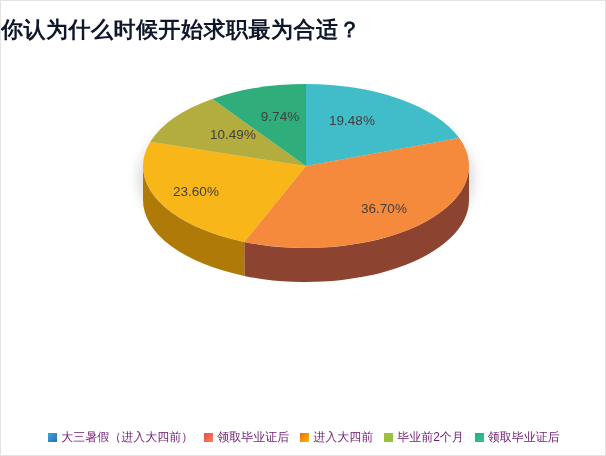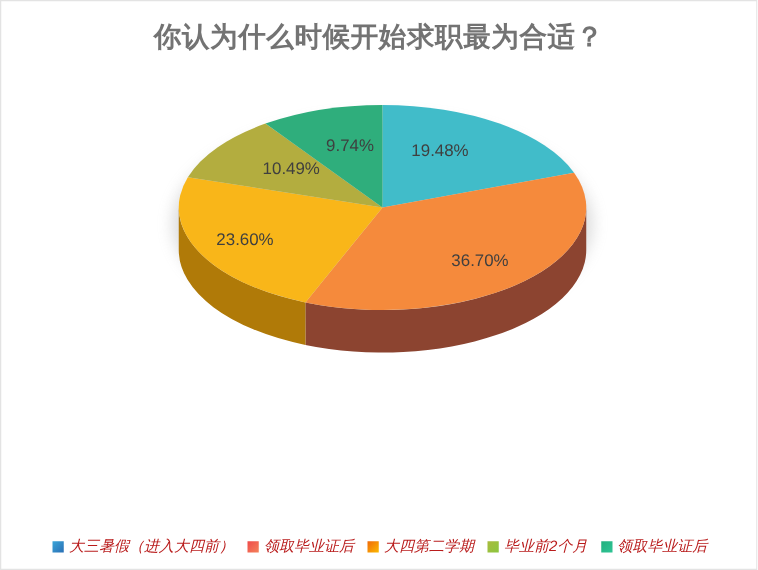--- a/index.html
+++ b/index.html
@@ -17,24 +17,24 @@
     box-sizing: border-box;
     background: #ffffff;
     border: 1px solid #e3e3e3;
     overflow: hidden;
   }
   #chart-title {
     position: absolute;
     top: 14px;
     left: 0;
     width: 100%;
-    text-align: center;
+    text-align: left;
     font-size: 22px;
     font-weight: bold;
-    color: #737373;
+    color: #0f172a;
     letter-spacing: 0.5px;
     white-space: nowrap;
   }
   #pie-area {
     position: absolute;
     top: 60px;
     left: 0;
     width: 606px;
     height: 290px;
   }
@@ -66,23 +66,22 @@
     white-space: nowrap;
   }
   .legend-swatch {
     width: 9px;
     height: 9px;
     flex: 0 0 auto;
     display: block;
   }
   .legend-text {
     font-size: 12px;
-    color: #b91c1c;
+    color: #701a75;
     line-height: 1;
-    font-style: italic;
   }
 </style>
 </head>
 <body>
 
 <div id="chart-frame">
 
   <div id="chart-title">你认为什么时候开始求职最为合适？</div>
 
   <div id="pie-area">
@@ -143,21 +142,21 @@
       <div class="legend-item">
         <span class="legend-swatch" style="background: linear-gradient(135deg, rgb(58, 165, 216) 0%, rgb(42, 111, 181) 100%);"></span>
         <span class="legend-text">大三暑假（进入大四前）</span>
       </div>
       <div class="legend-item">
         <span class="legend-swatch" style="background: linear-gradient(135deg, rgb(239, 75, 75) 0%, rgb(244, 130, 90) 100%);"></span>
         <span class="legend-text">领取毕业证后</span>
       </div>
       <div class="legend-item">
         <span class="legend-swatch" style="background: linear-gradient(135deg, rgb(240, 106, 10) 0%, rgb(251, 185, 0) 100%);"></span>
-        <span class="legend-text">大四第二学期</span>
+        <span class="legend-text">进入大四前</span>
       </div>
       <div class="legend-item">
         <span class="legend-swatch" style="background: linear-gradient(135deg, rgb(169, 187, 62) 0%, rgb(140, 198, 63) 100%);"></span>
         <span class="legend-text">毕业前2个月</span>
       </div>
       <div class="legend-item">
         <span class="legend-swatch" style="background: linear-gradient(135deg, rgb(34, 176, 126) 0%, rgb(47, 196, 149) 100%);"></span>
         <span class="legend-text">领取毕业证后</span>
       </div>
     </div>

